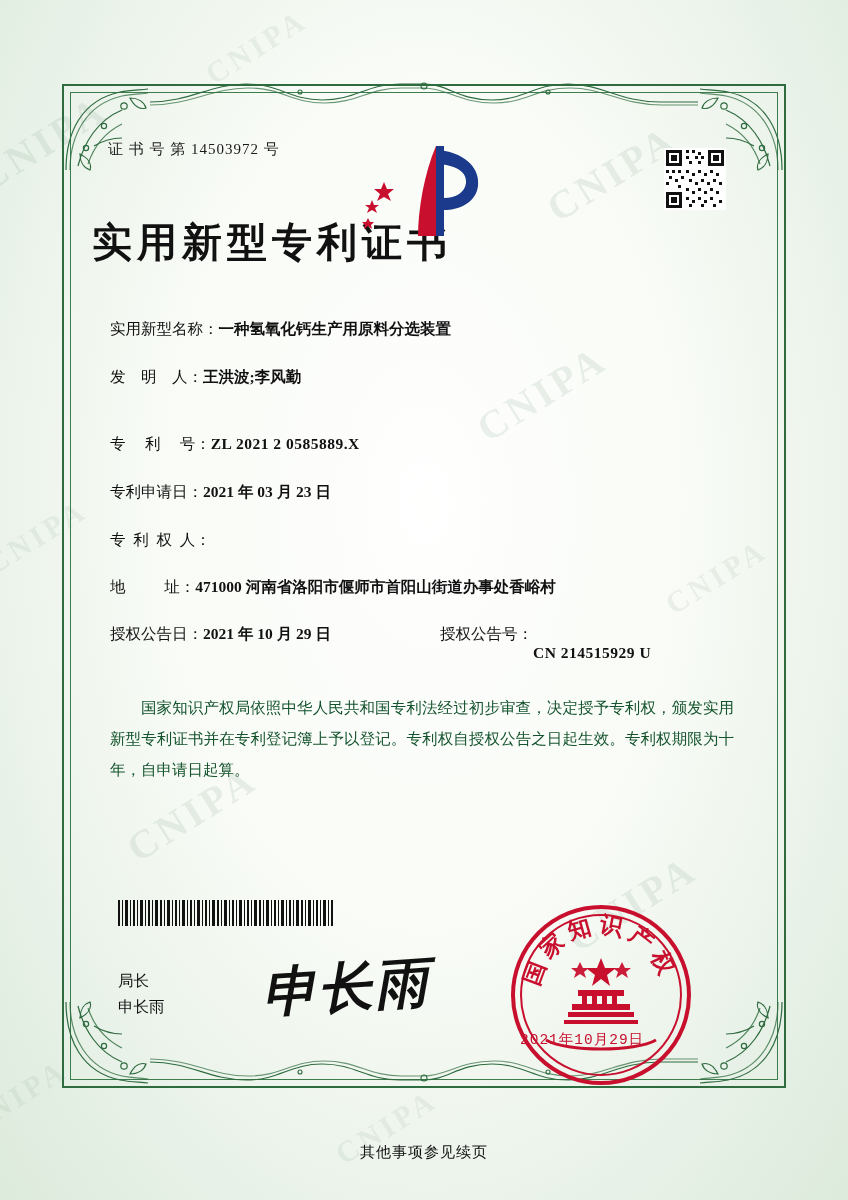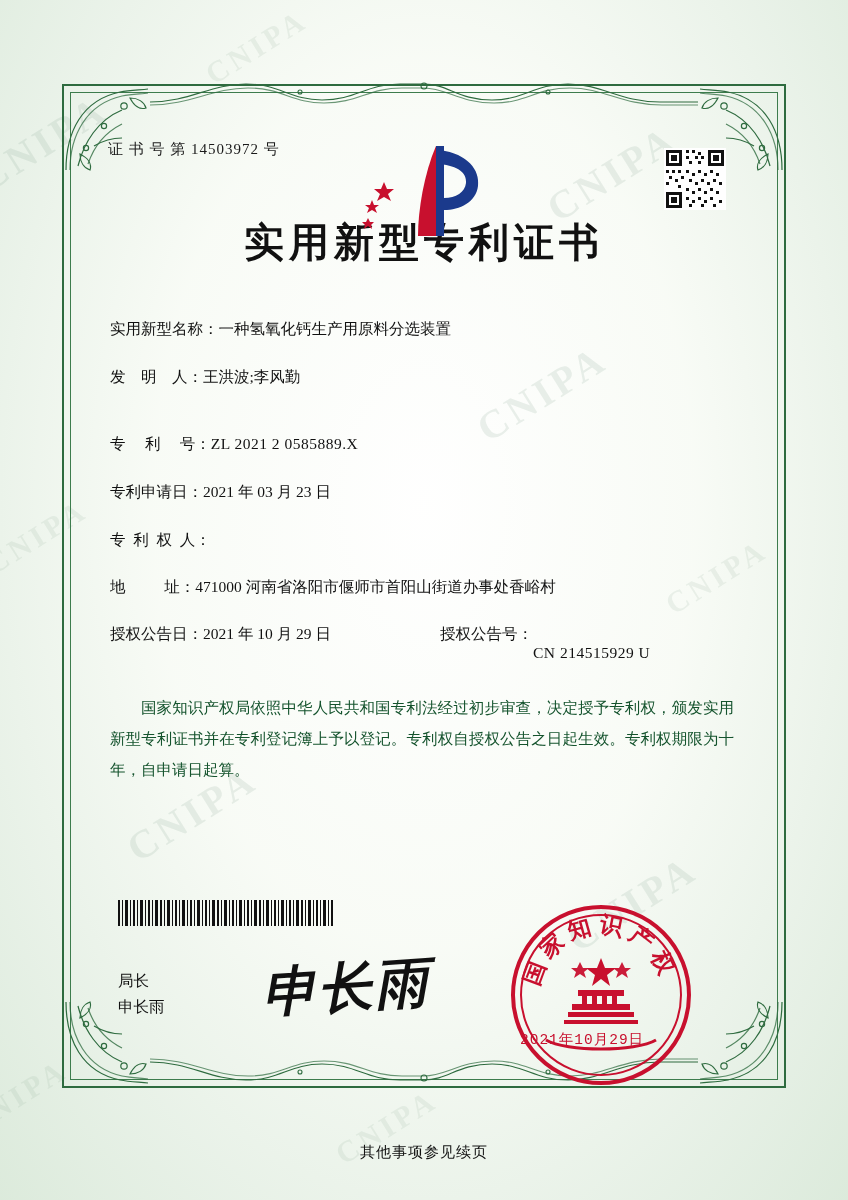--- a/index.html
+++ b/index.html
@@ -103,21 +103,20 @@
   .emblem-wrap {
     position: absolute;
     left: 0; right: 0; top: 22px;
     display: flex;
     justify-content: center;
     pointer-events: none;
   }
   .emblem { width: 152px; height: 104px; }
 
   .title {
-    text-align: center;
     font-size: 40px;
     font-weight: bold;
     letter-spacing: 5px;
     color: #111;
     margin-top: 56px;
     font-family: "Liberation Serif", "DejaVu Serif", serif;
   }
 
   .fields {
     margin-top: 48px;
@@ -128,21 +127,21 @@
   .field-row {
     display: flex;
     align-items: baseline;
     margin-bottom: 26px;
     line-height: 1.4;
   }
   .f-label {
     white-space: pre;
     flex: 0 0 auto;
   }
-  .f-value { flex: 1 1 auto; }
+  .f-value { flex: 1 1 auto; font-weight: bold; }
   .f-value.mono { font-family: "Liberation Serif", serif; letter-spacing: 0.5px; margin-top: 20px; }
 
   .row-two {
     display: flex;
     align-items: baseline;
     margin-bottom: 26px;
   }
   .row-two .cell-a { width: 330px; display: flex; }
   .row-two .cell-b { display: flex; }
 

